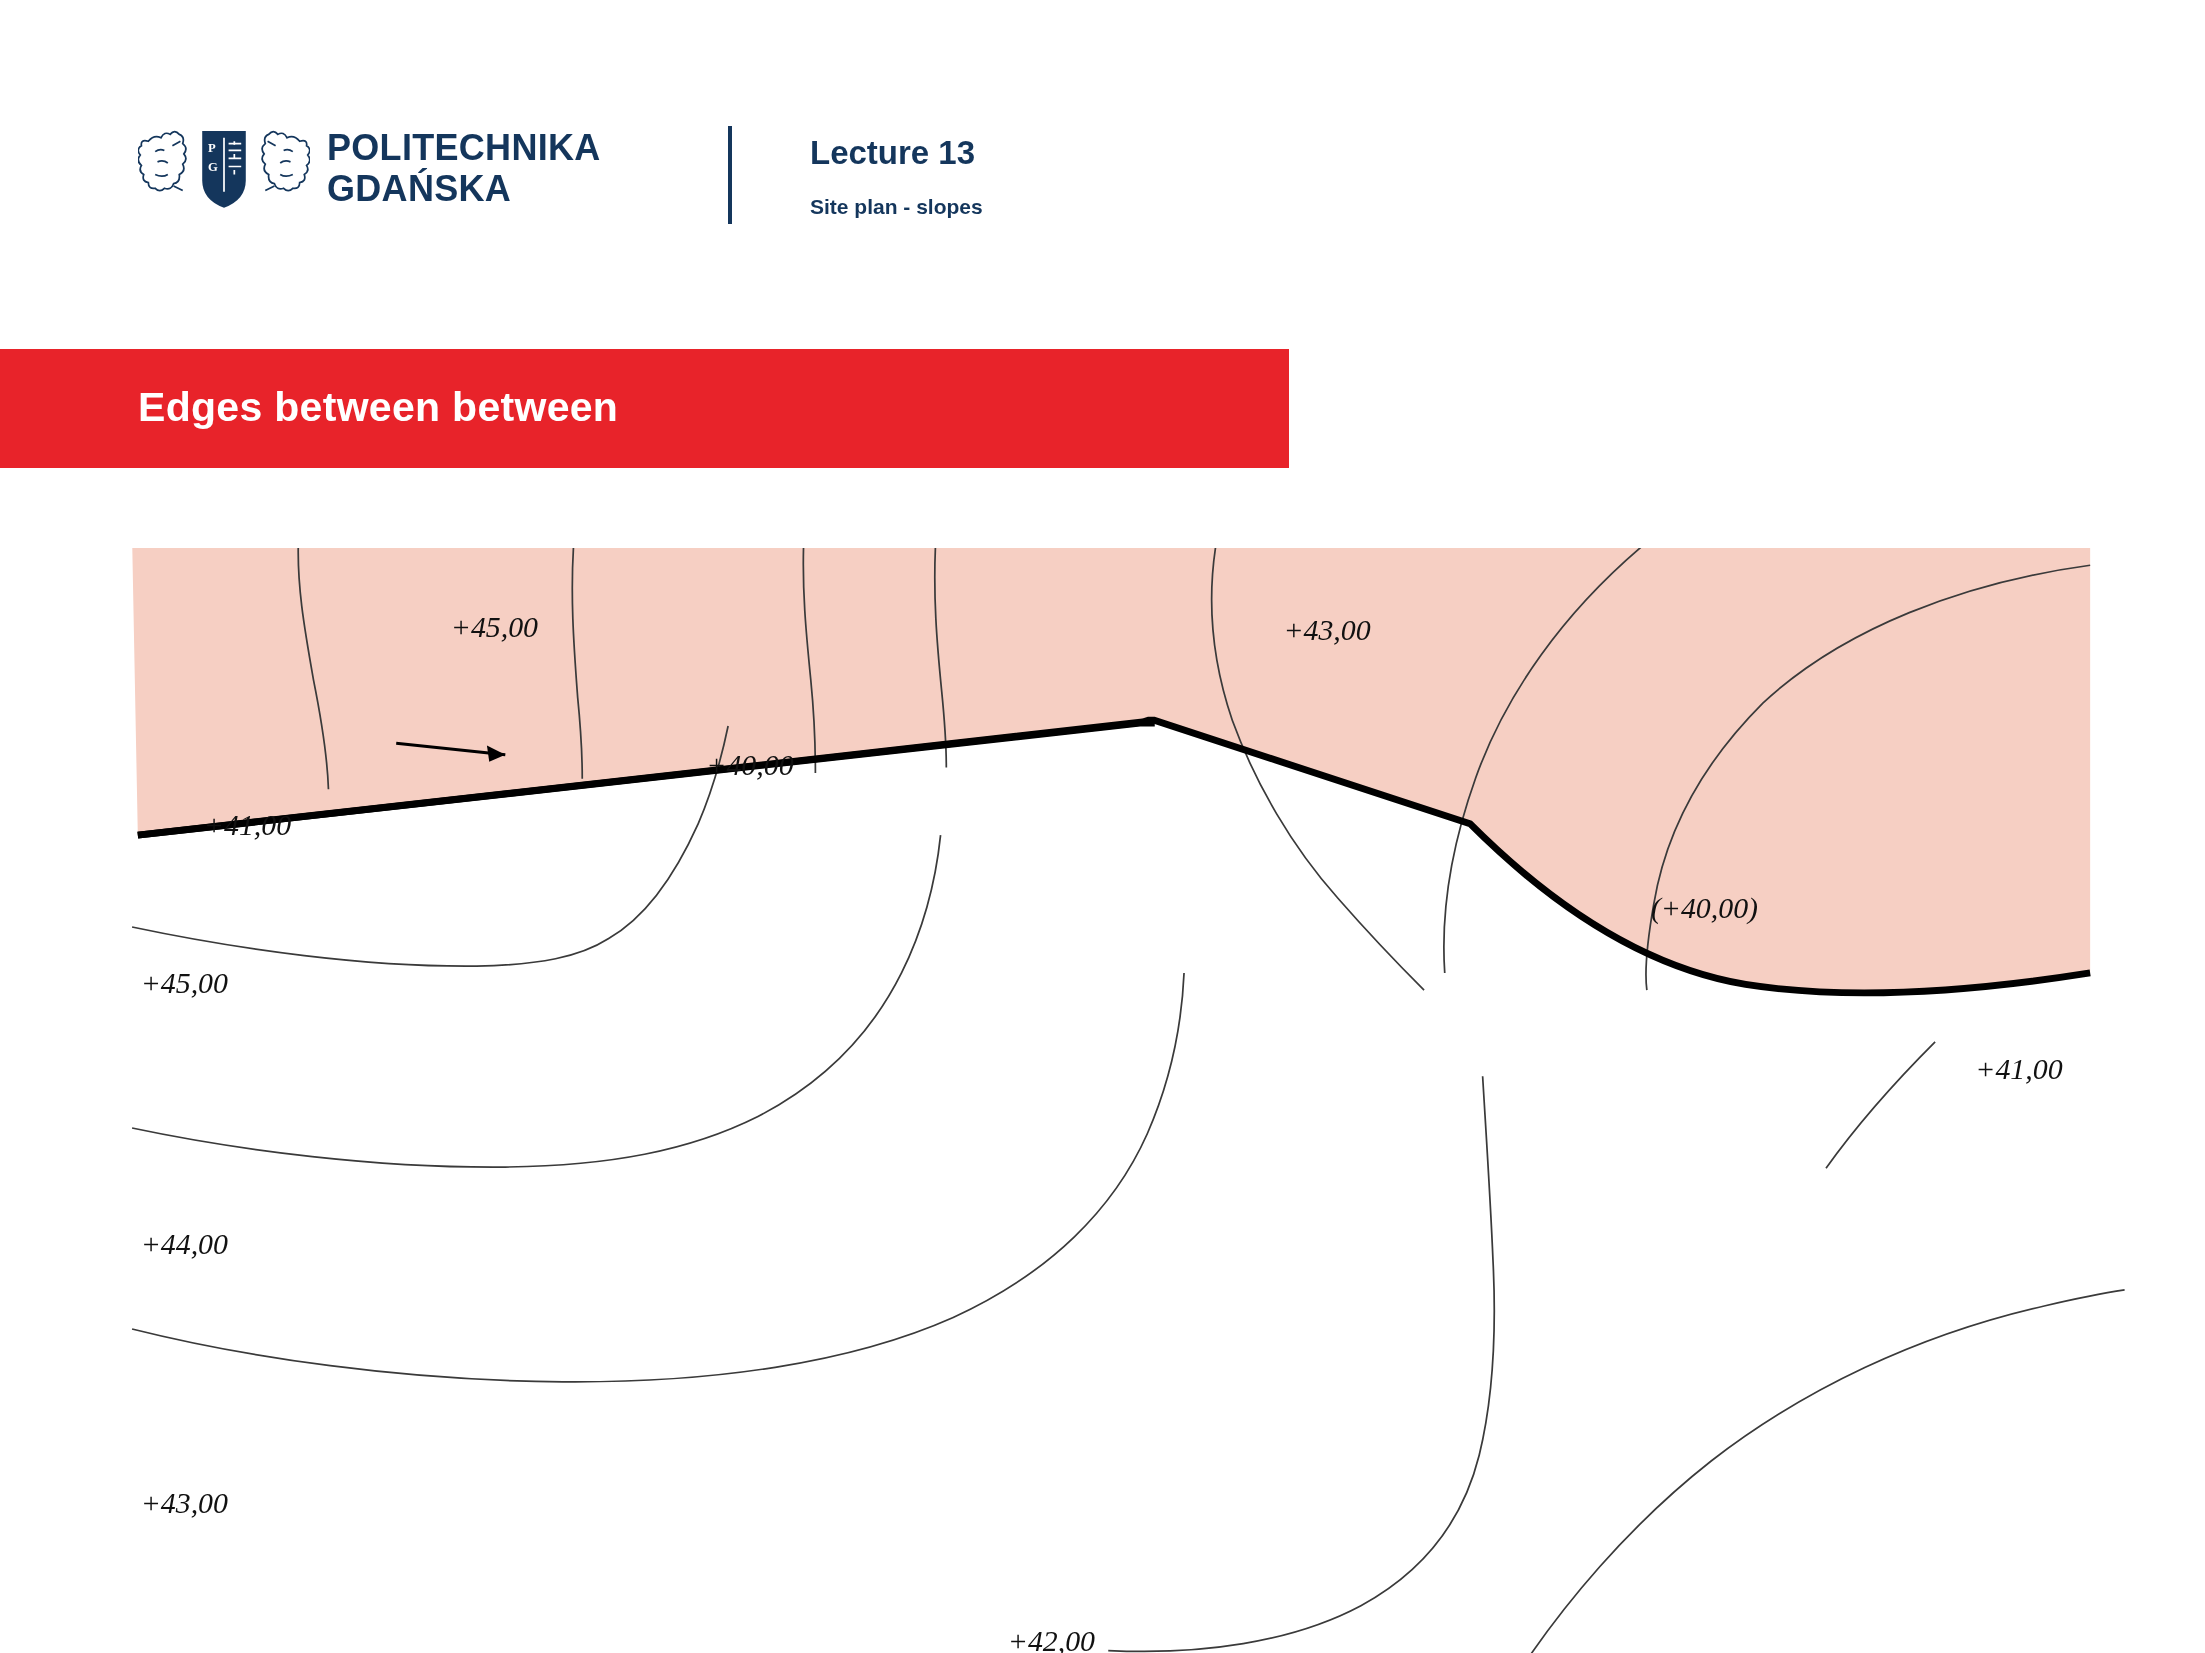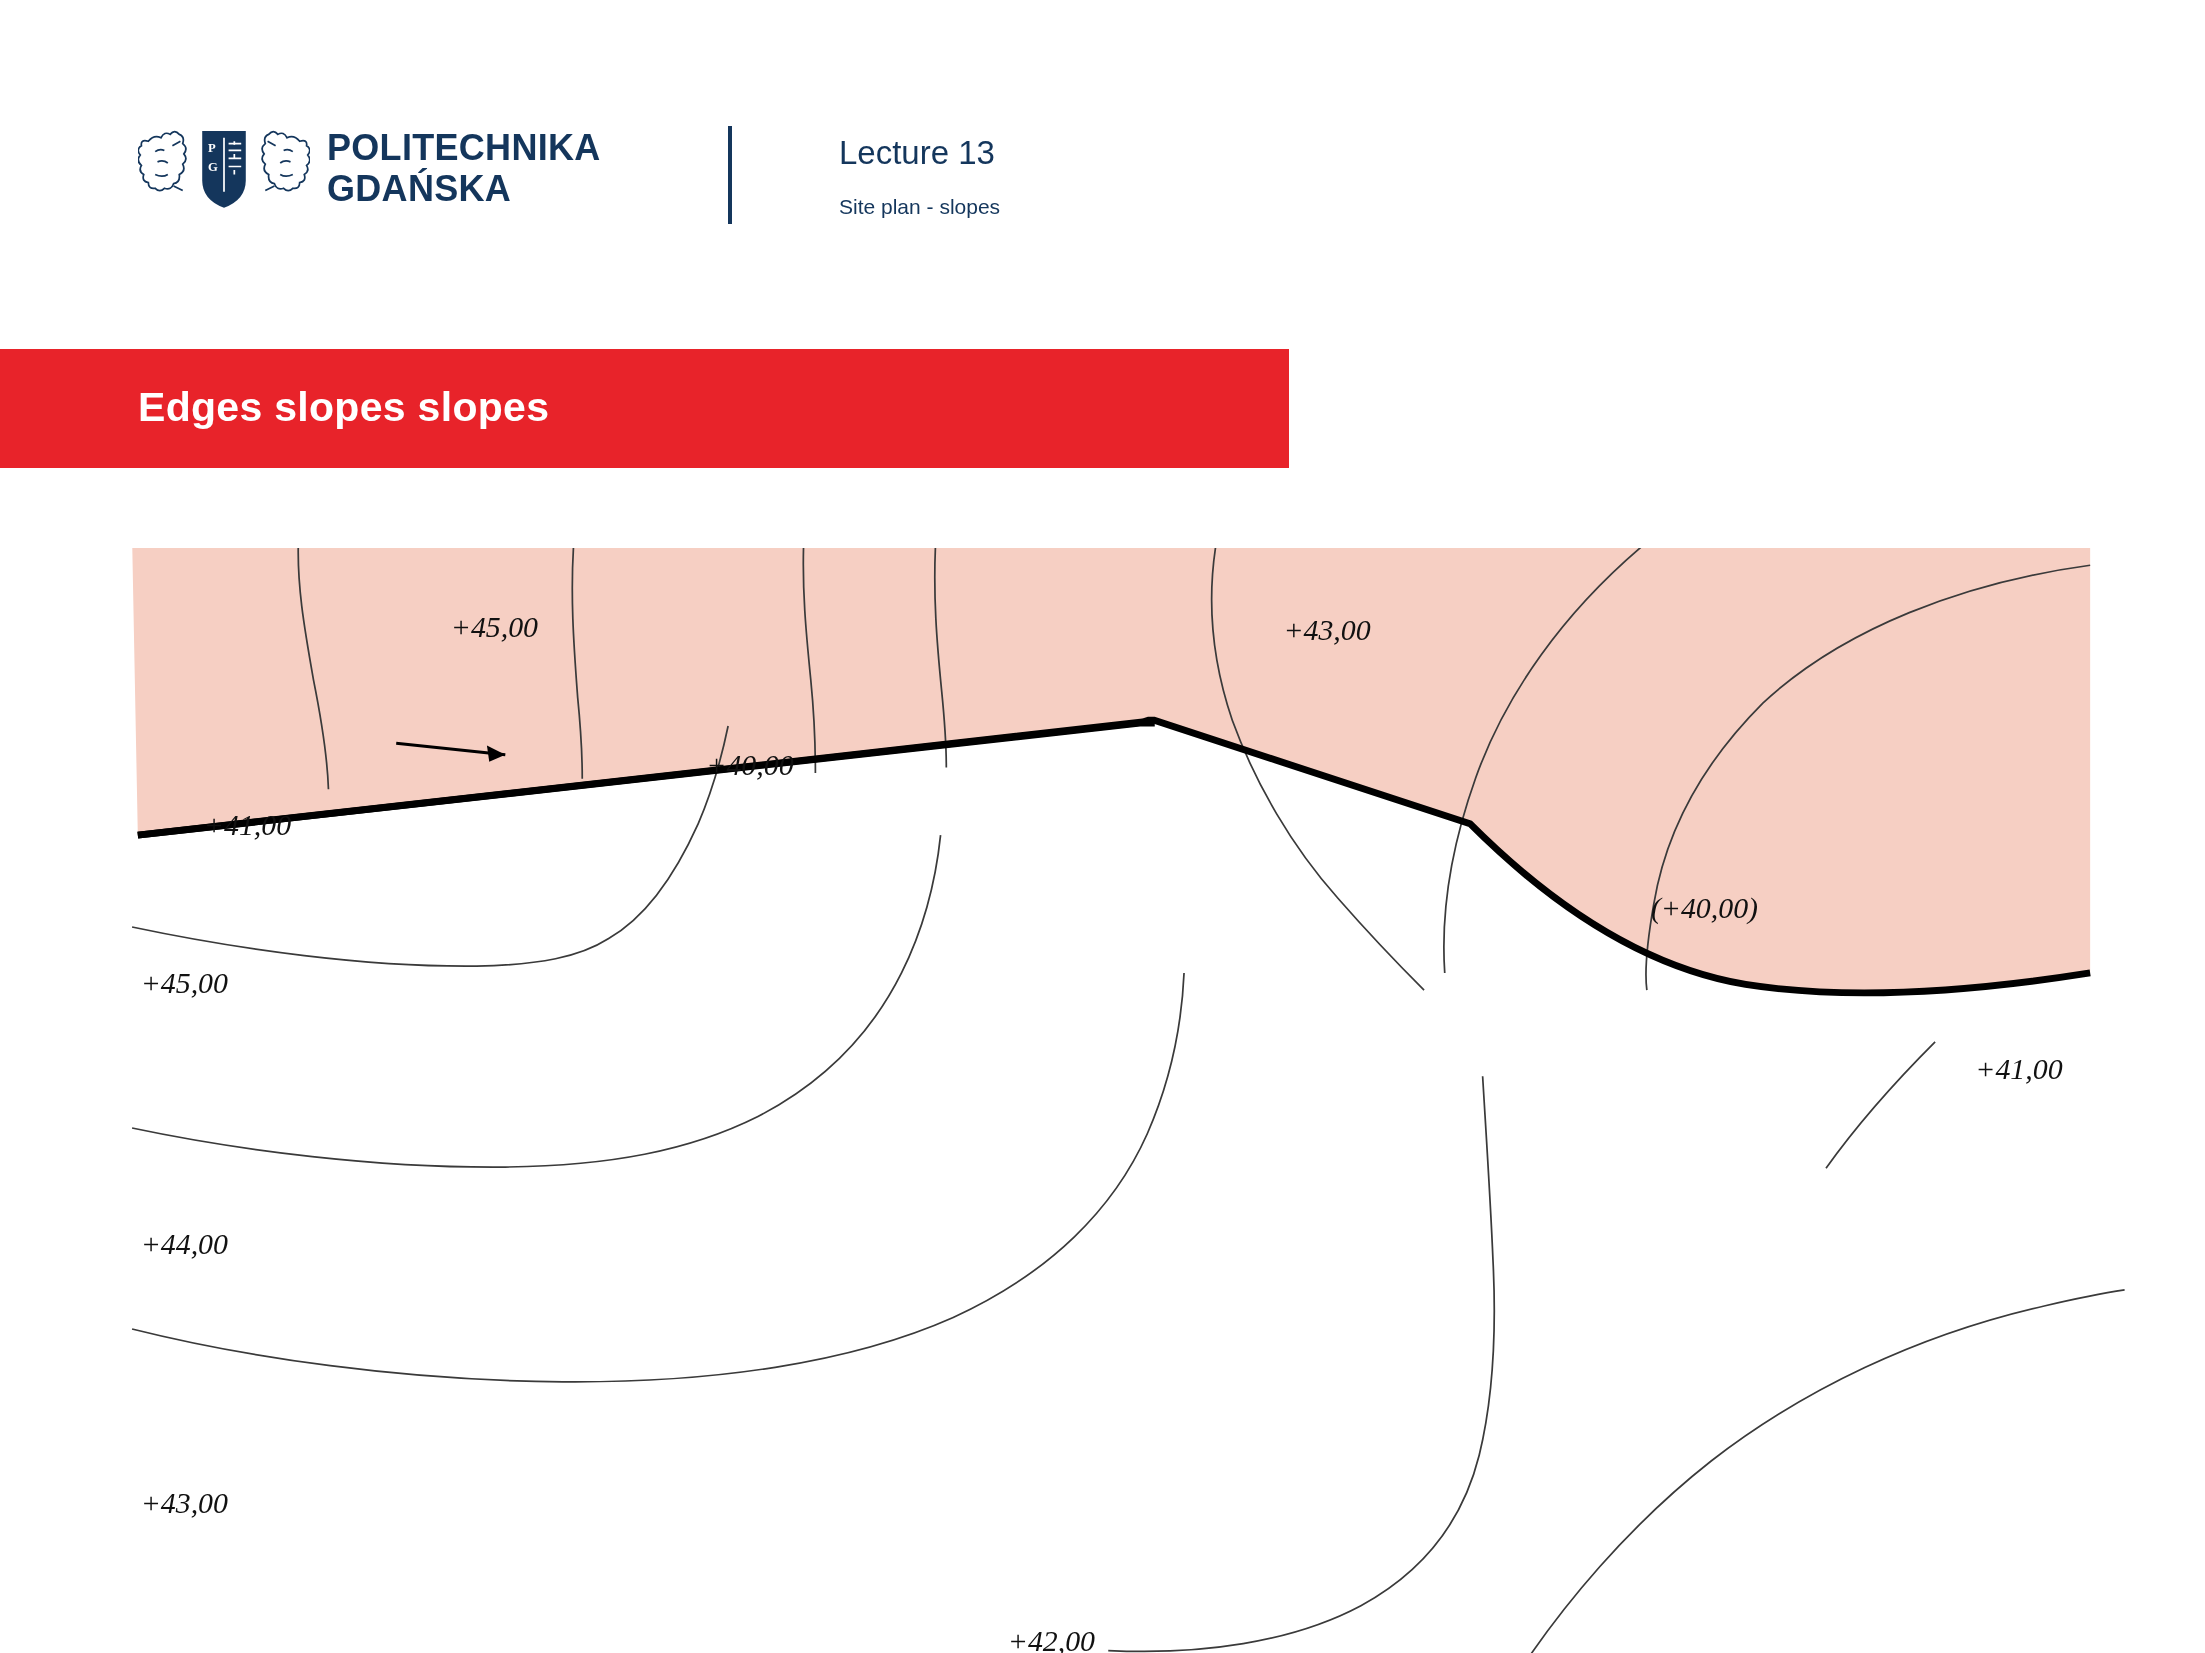--- a/index.html
+++ b/index.html
@@ -49,22 +49,21 @@
     top: 126px;
     width: 4px;
     height: 98px;
     background: #14365c;
   }
   .lecture-block {
     position: absolute;
     left: 810px;
     top: 135px;
     color: #14365c;
-    font-weight: normal;
-    margin-left: 29px;
+    font-weight: bold;
   }
   .lecture-title {
     font-size: 33px;
     line-height: 1.1;
   }
   .lecture-sub {
     font-size: 21px;
     margin-top: 24px;
     line-height: 1.1;
   }
@@ -143,21 +142,21 @@
 
   <div class="divider"></div>
 
   <div class="lecture-block">
     <div class="lecture-title">Lecture 13</div>
     <div class="lecture-sub">Site plan - slopes</div>
   </div>
 </div>
 
 <div class="banner"></div>
-<div class="banner-text">Edges slopes slopes</div>
+<div class="banner-text">Edges between between</div>
 
 <div class="drawing">
   <svg width="2205" height="1137" viewBox="0 0 3840 1980">
 
     <path d="M230 100 H3640 V1520
              C3400 1560 3180 1600 3040 1610
              C2860 1590 2680 1500 2540 1330
              C2440 1210 2360 1120 2300 1040
              L2000 1000 L1990 1003
              L240 1400 Z" transform="translate(0,-880) scale(1,1)" fill="none"></path>

